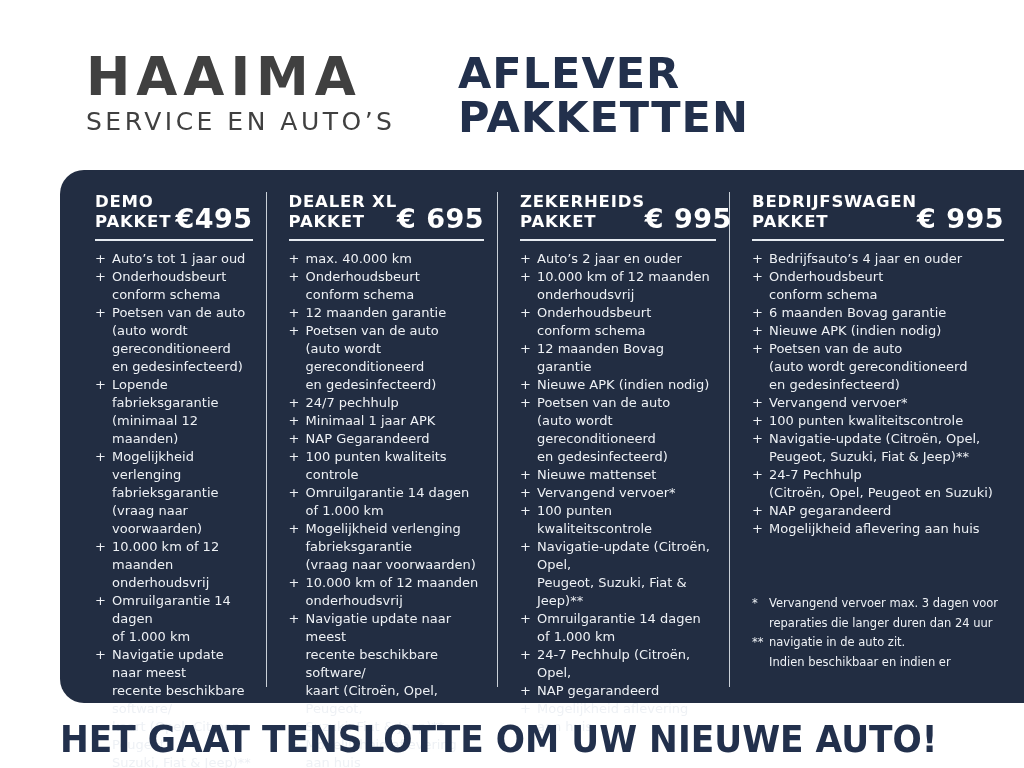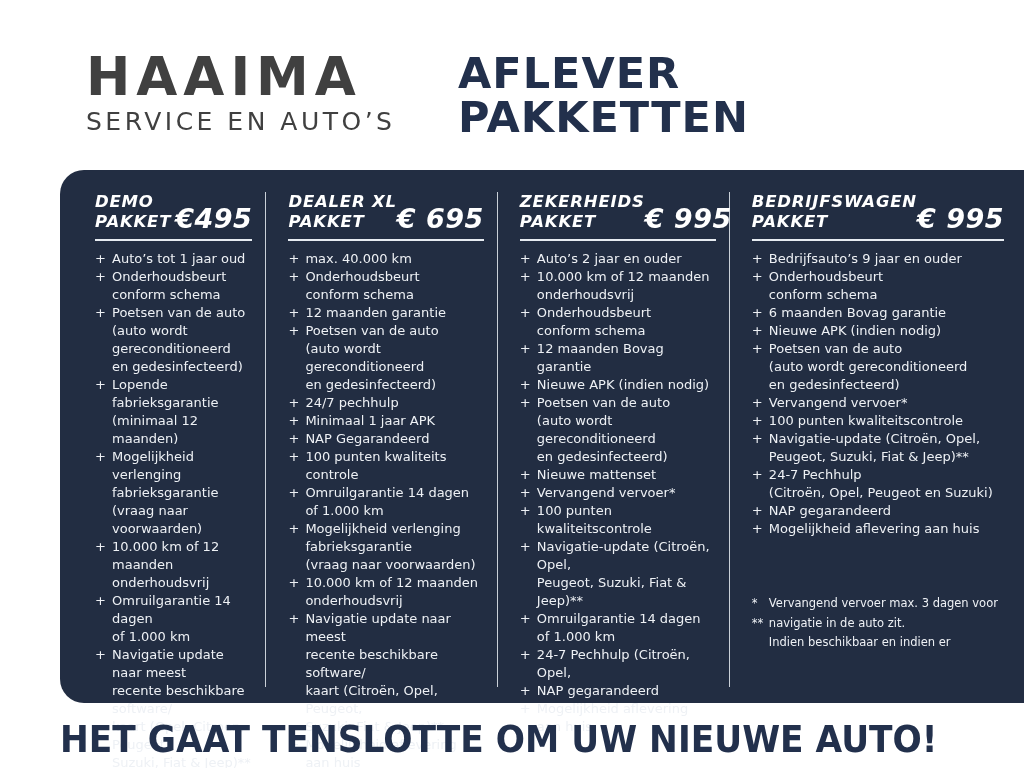--- a/index.html
+++ b/index.html
@@ -29,21 +29,21 @@
   }
   .col{
     box-sizing:border-box;padding:0 13px 0 22px;
     border-right:1px solid rgba(232,237,242,0.85);
   }
   .col:nth-child(1){width:248px;padding-left:35px;}
   .col:nth-child(2){width:244px;}
   .col:nth-child(3){width:232px;}
   .col:nth-child(4){flex:1;border-right:none;padding-right:20px;}
   .pkg-head{
-    display:flex;justify-content:space-between;align-items:flex-end;font-style:italic;
+    display:flex;justify-content:space-between;align-items:flex-end;
   }
   .pkg-name{
     font-size:16.5px;font-weight:700;letter-spacing:0.8px;line-height:1.22;
     color:#ffffff;white-space:nowrap;
   }
   .pkg-price{
     font-size:27px;font-weight:700;letter-spacing:0.5px;color:#ffffff;
     white-space:nowrap;line-height:1;
   }
   .pkg-rule{height:2px;background:#e6ebf1;margin:7px 0 9px 0;}
@@ -358,21 +358,21 @@
         <div>BEDRIJFSWAGEN</div>
         <div>PAKKET</div>
       </div>
       <div class="pkg-price">€ 995</div>
     </div>
     <div class="pkg-rule"></div>
     <div class="items">
         <div class="item">
           <span class="marker">+</span>
           <div class="lines">
-            <div>Bedrijfsauto’s 9 jaar en ouder</div>
+            <div>Bedrijfsauto’s 4 jaar en ouder</div>
           </div>
         </div>
         <div class="item">
           <span class="marker">+</span>
           <div class="lines">
             <div>Onderhoudsbeurt</div>
             <div>conform schema</div>
           </div>
         </div>
         <div class="item">
@@ -432,20 +432,21 @@
           <div class="lines">
             <div>Mogelijkheid aflevering aan huis</div>
           </div>
         </div>
       </div>
   <div class="footnotes">
         <div class="footnote">
           <span class="marker">*</span>
           <div class="lines">
             <div>Vervangend vervoer max. 3 dagen voor</div>
+            <div>reparaties die langer duren dan 24 uur</div>
           </div>
         </div>
         <div class="footnote">
           <span class="marker">**</span>
           <div class="lines">
             <div>navigatie in de auto zit.</div>
             <div>Indien beschikbaar en indien er</div>
           </div>
         </div>
       </div>

